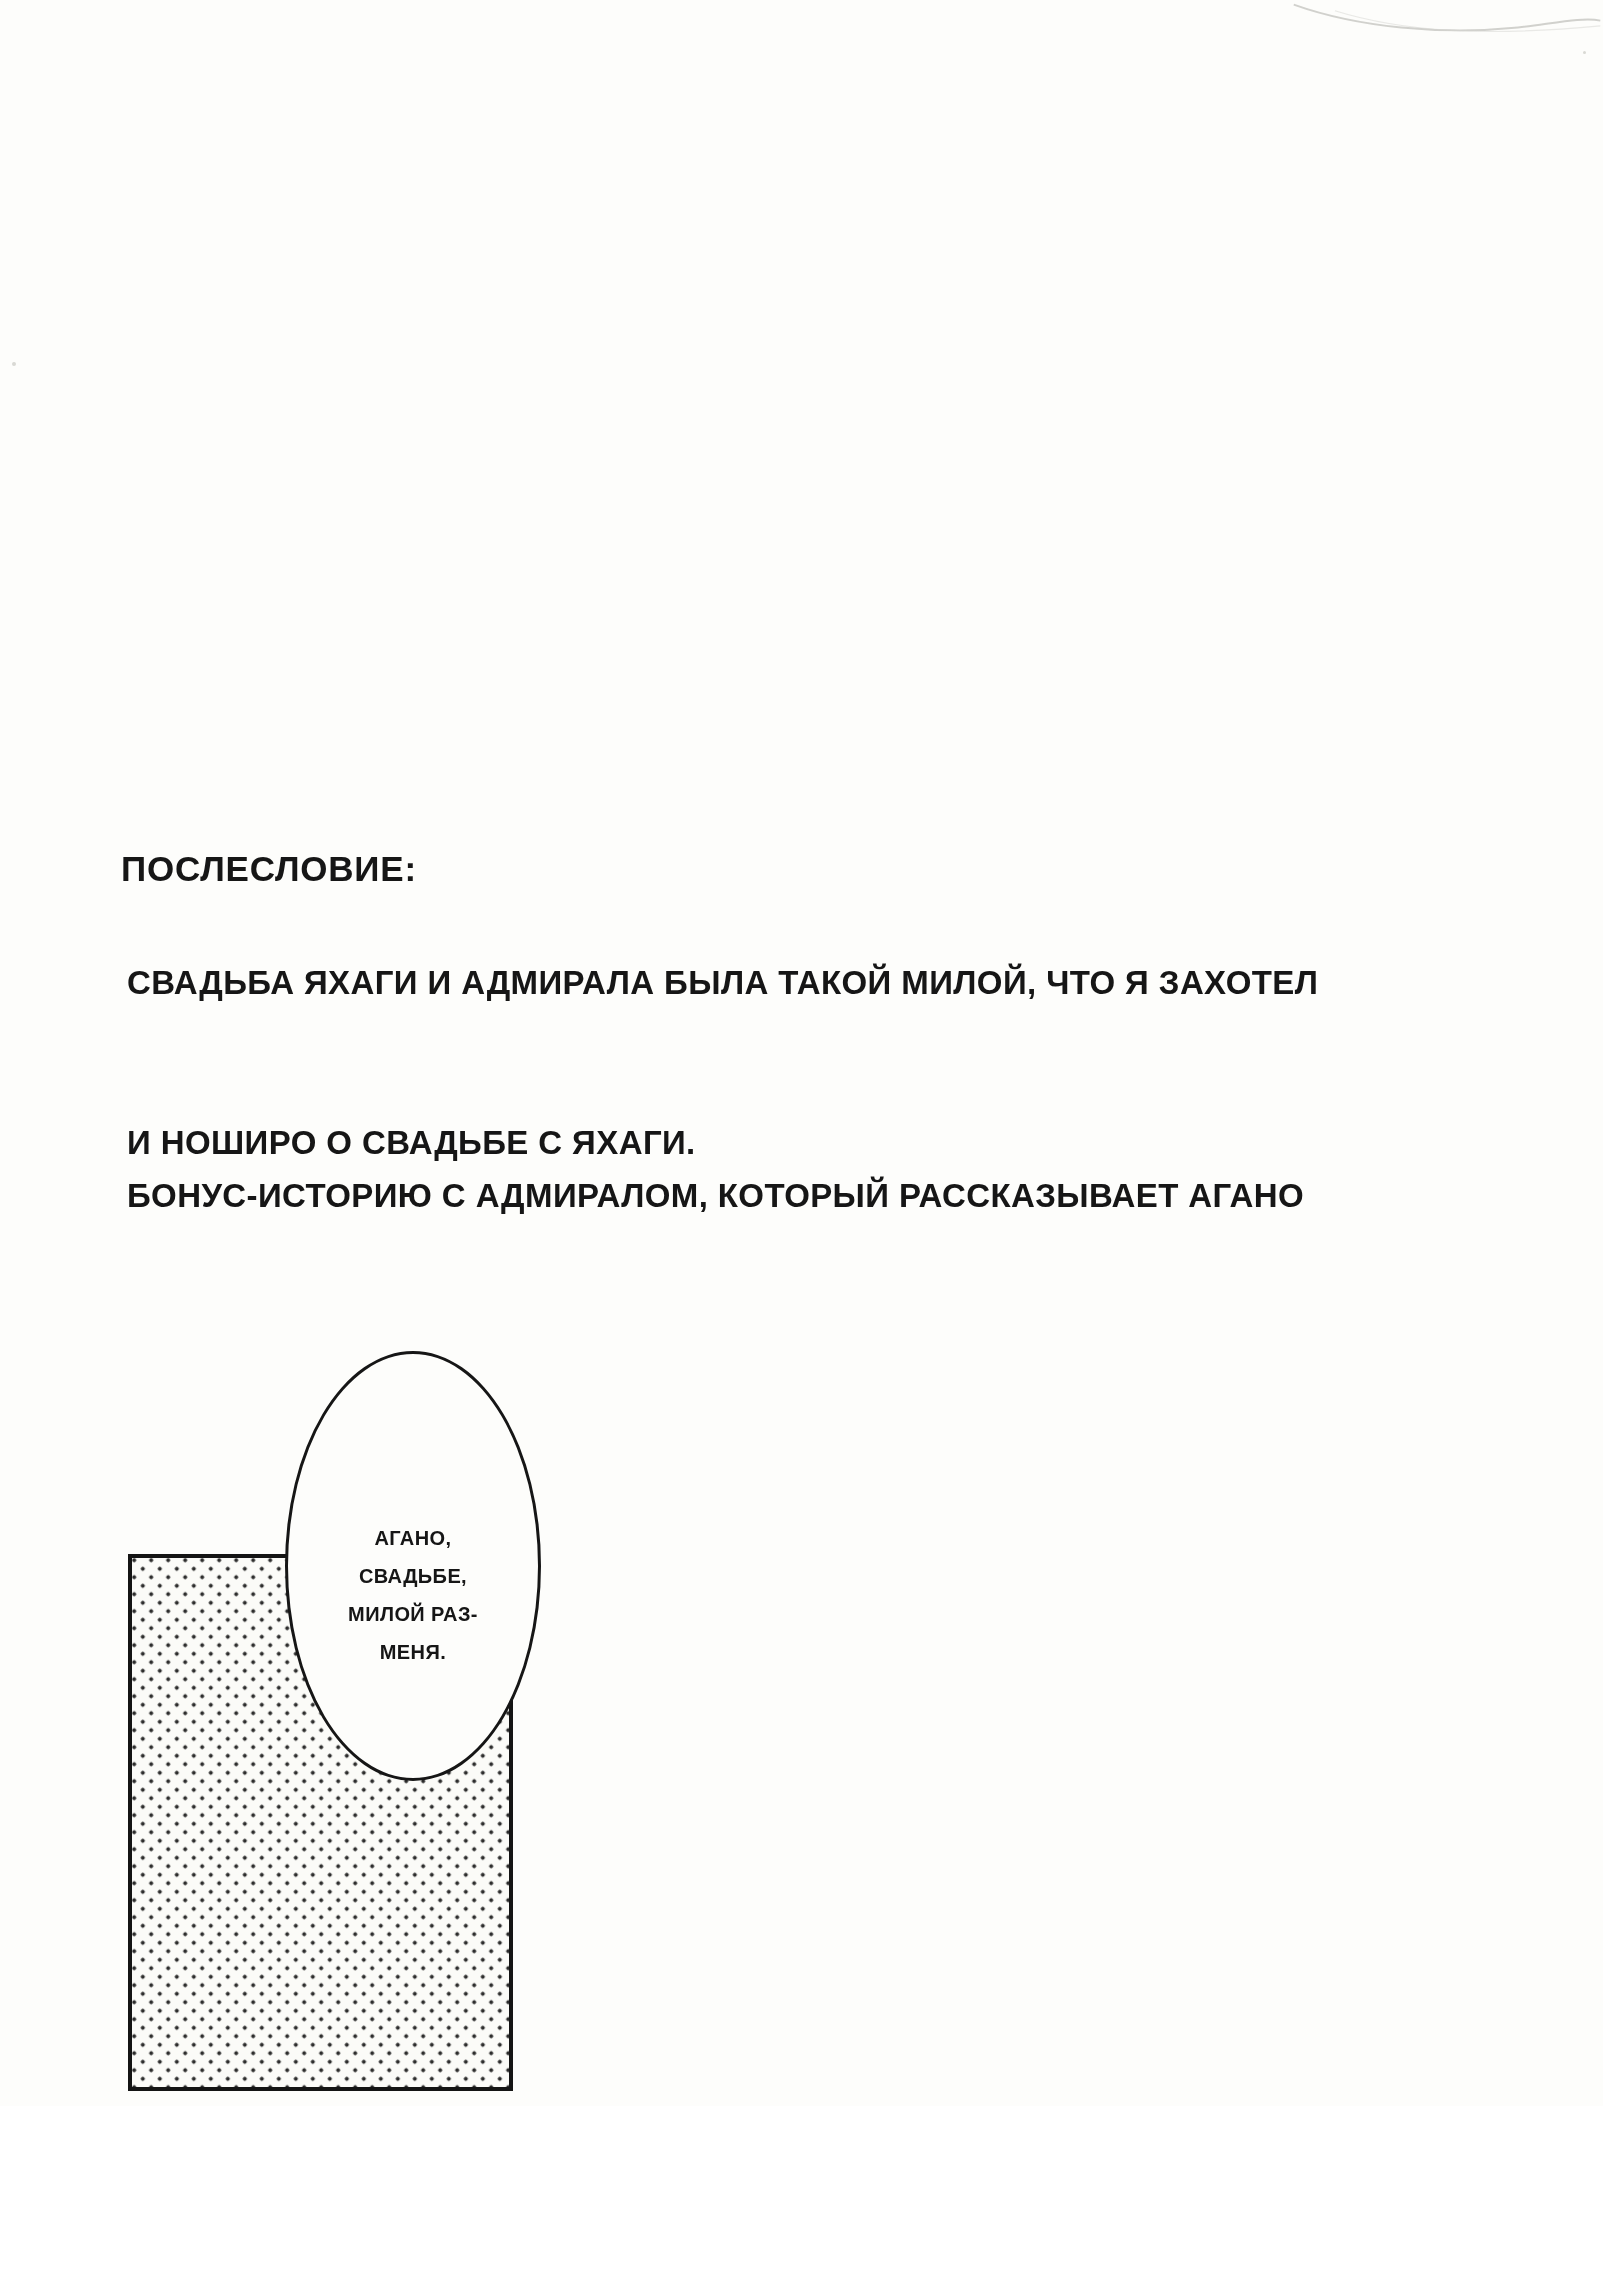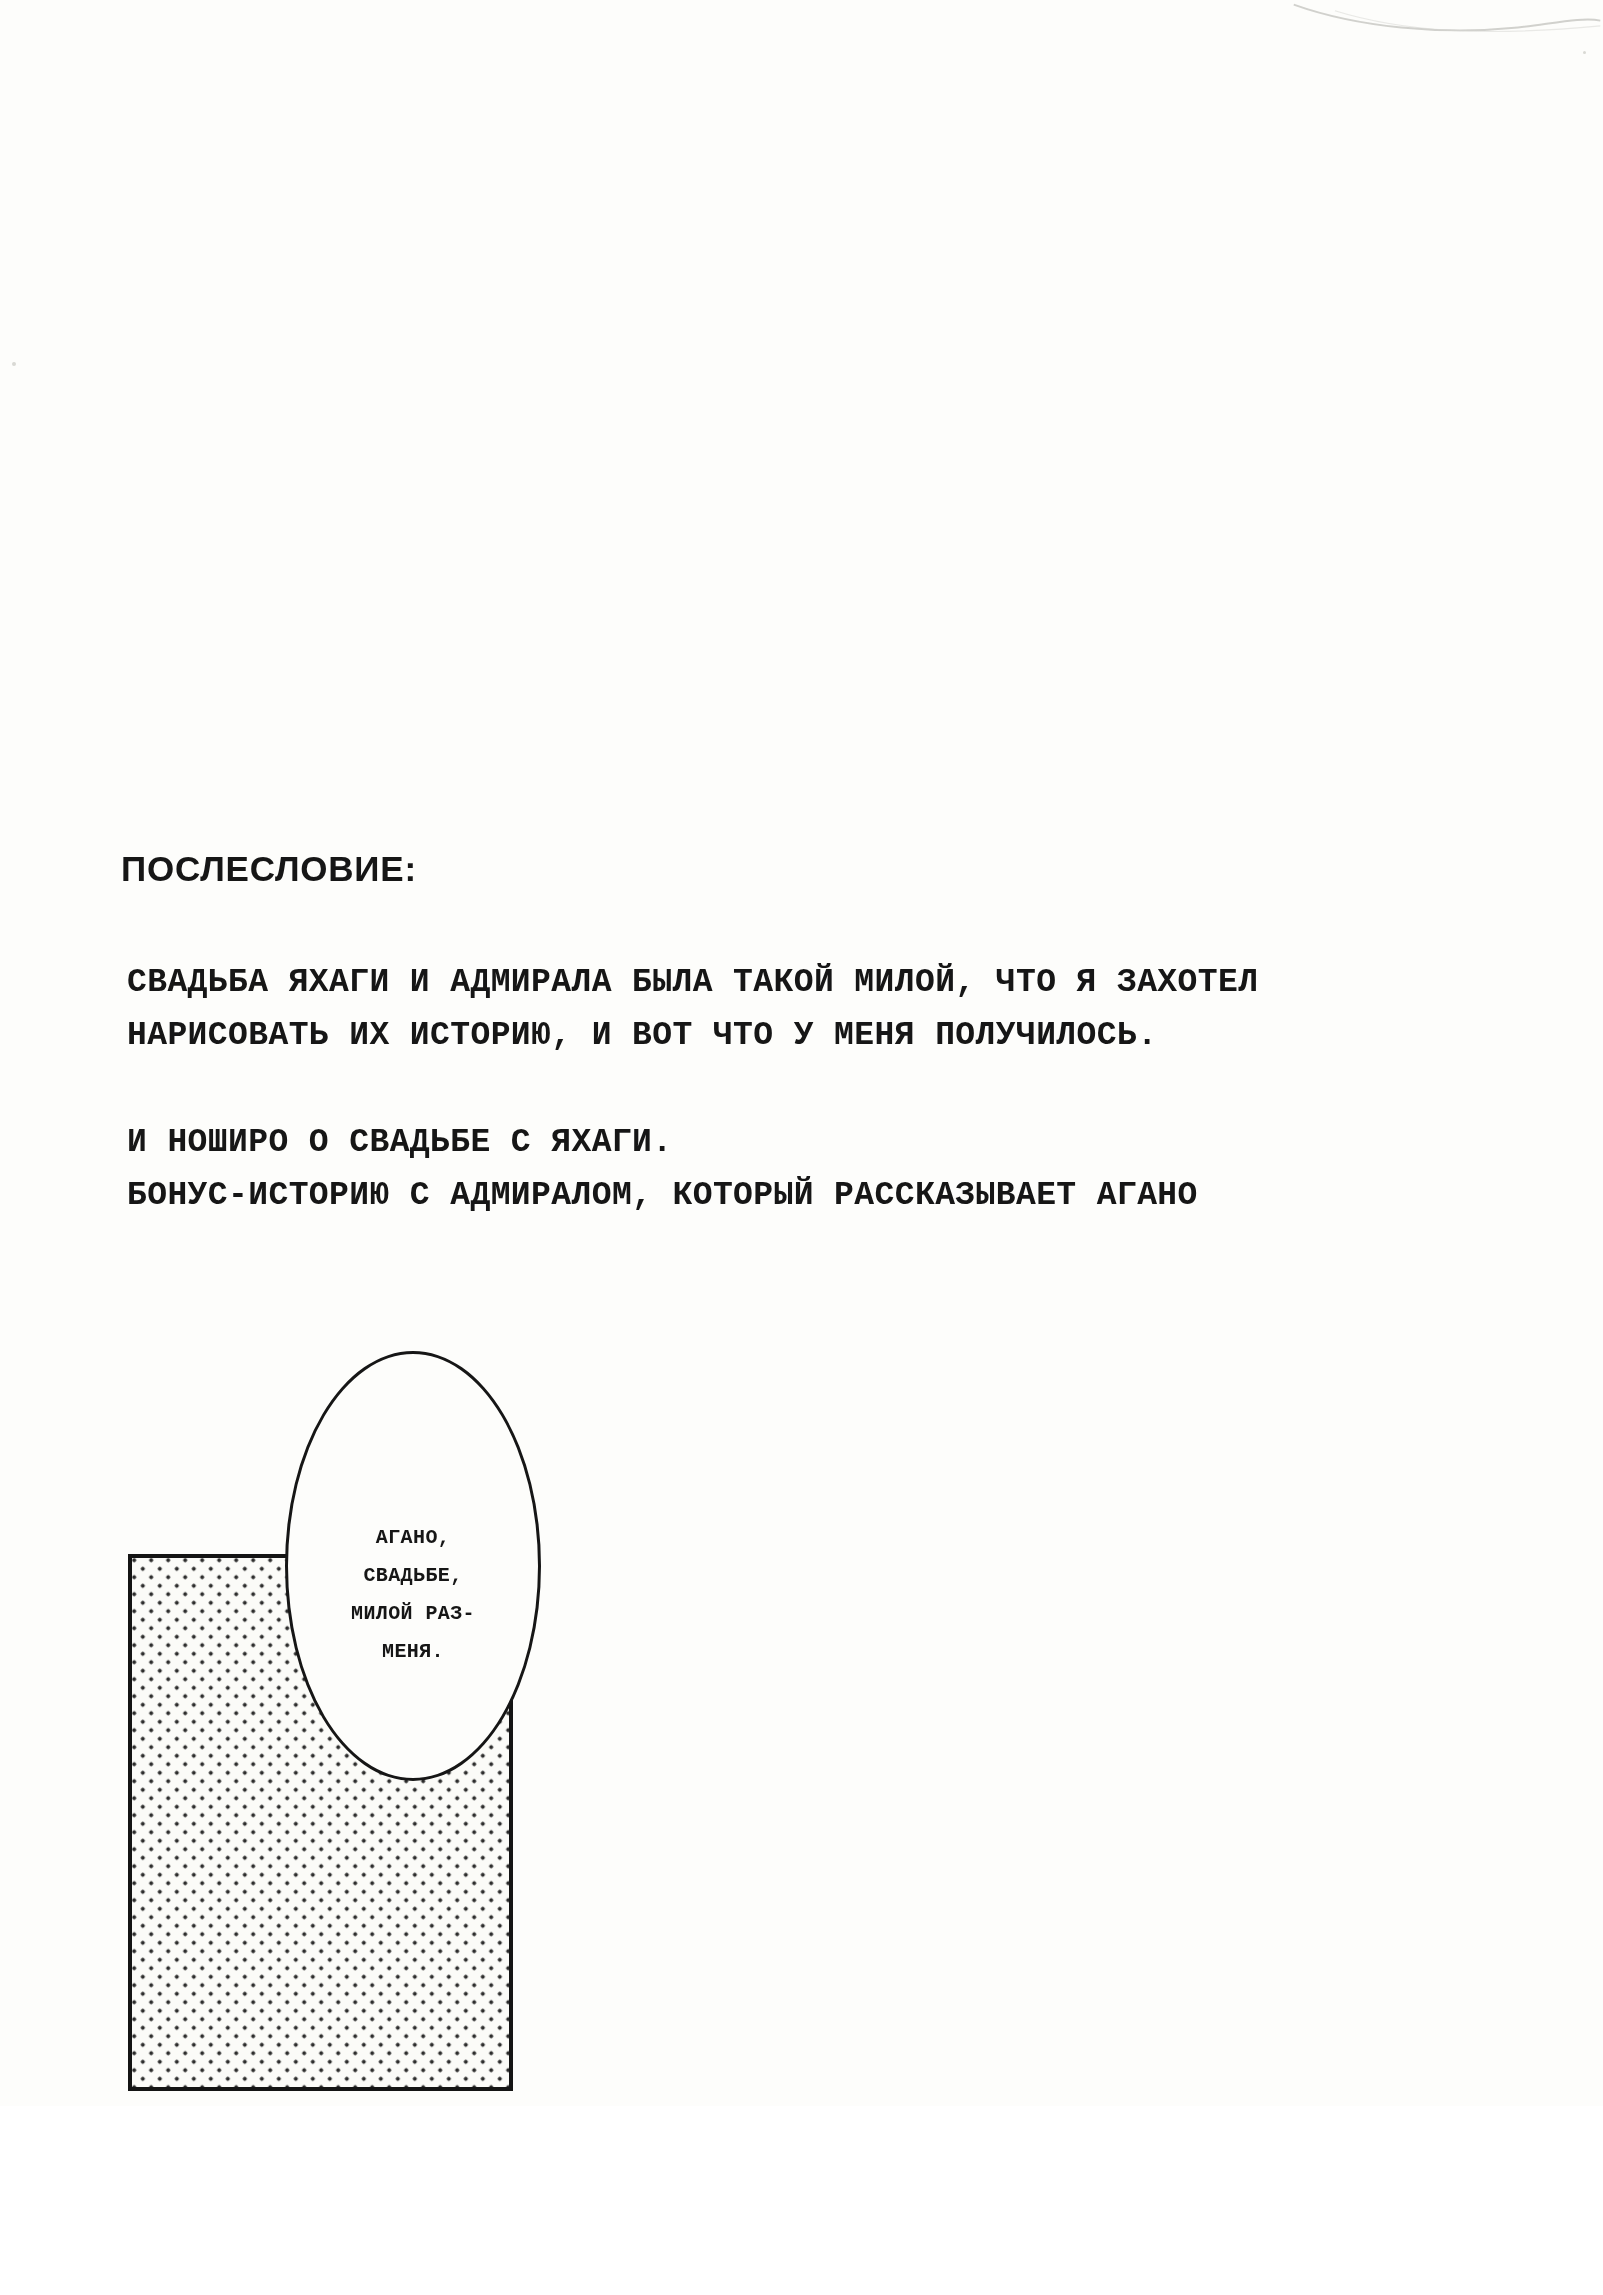--- a/index.html
+++ b/index.html
@@ -48,21 +48,21 @@
   .para {
     position: absolute;
     left: 127px;
     font-size: 33px;
     font-weight: 700;
     line-height: 53px;
     letter-spacing: 0.4px;
   }
   .p1 { top: 956px; }
   .p2 { top: 1116px; }
-  .tline { display: block; white-space: pre; font-family: Liberation Mono, monospace; }
+  .tline { display: block; white-space: pre; }
 
   
   .panel {
     position: absolute;
     left: 128px;
     top: 1554px;
     width: 385px;
     height: 537px;
     box-sizing: border-box;
     border: 4.6px solid #141414;
@@ -116,21 +116,20 @@
     <path d="M60,14 C150,42 260,48 408,34" fill="none" stroke="#d6d6d1" stroke-width="1.5" opacity="0.5"></path>
   </svg>
 
   <span class="speck speck-a"></span>
   <span class="speck speck-b"></span>
 
   <div class="title">ПОСЛЕСЛОВИЕ:</div>
 
   <div class="para p1">
     <span class="tline">СВАДЬБА ЯХАГИ И АДМИРАЛА БЫЛА ТАКОЙ МИЛОЙ, ЧТО Я ЗАХОТЕЛ</span>
-    <span class="tline">НАРИСОВАТЬ ИХ ИСТОРИЮ, И ВОТ ЧТО У МЕНЯ ПОЛУЧИЛОСЬ.</span>
   </div>
 
   <div class="para p2">
     <span class="tline">И НОШИРО О СВАДЬБЕ С ЯХАГИ.</span>
     <span class="tline">БОНУС-ИСТОРИЮ С АДМИРАЛОМ, КОТОРЫЙ РАССКАЗЫВАЕТ АГАНО</span>
   </div>
 
   <div class="panel"></div>
 
   <div class="bubble"></div>

